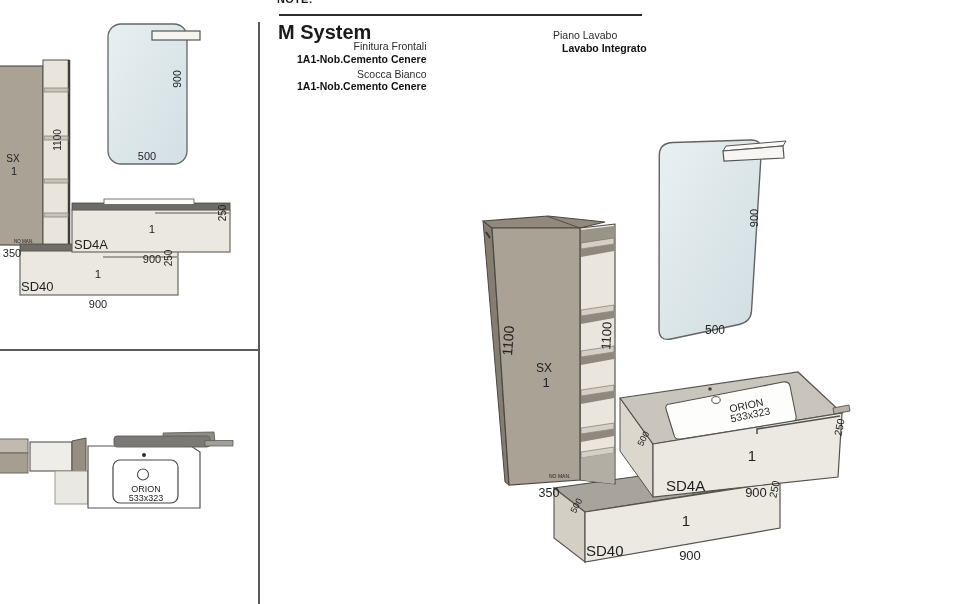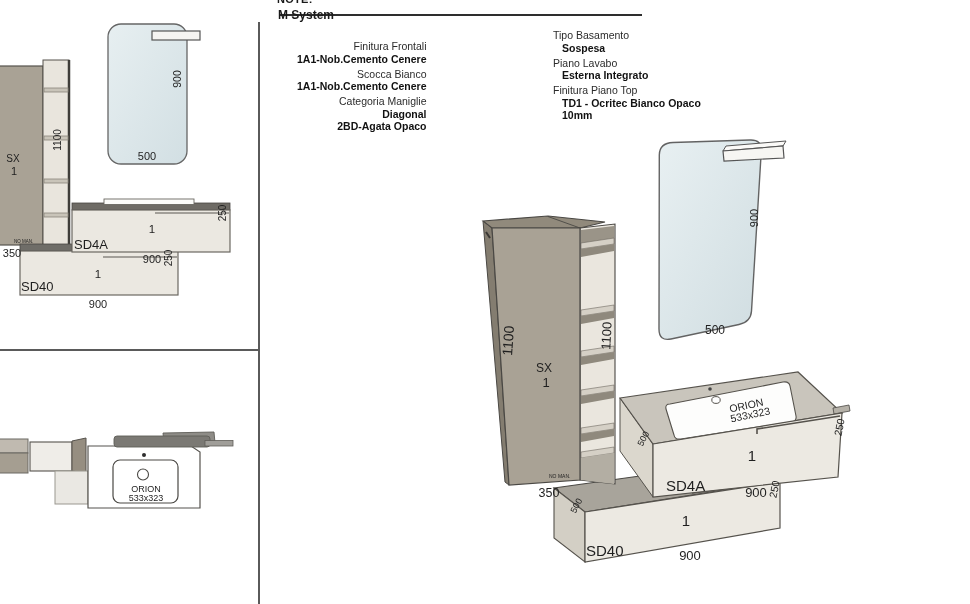--- a/index.html
+++ b/index.html
@@ -5,21 +5,21 @@
   html,body{margin:0;padding:0;}
   body{
     width:970px;height:604px;position:relative;background:#ffffff;
     font-family:"Liberation Sans", sans-serif;color:#1a1a1a;overflow:hidden;
   }
   .note{position:absolute;left:277px;top:-7px;font-size:11px;font-weight:bold;letter-spacing:.3px;}
   .top-rule{position:absolute;left:279px;top:14px;width:363px;height:2px;background:#2e2e2e;}
   .v-divider{position:absolute;left:258px;top:22px;width:2px;height:582px;background:#5a5a5a;}
   .h-divider{position:absolute;left:0px;top:349px;width:259px;height:2px;background:#5a5a5a;}
 
-  .spec-title{position:absolute;left:278px;top:8px;font-size:12px;font-weight:bold;}
+  .spec-title{position:absolute;left:278px;top:21px;font-size:20px;font-weight:bold;}
   .spec-col{position:absolute;font-size:10.5px;line-height:12.5px;}
   .spec-col.left{left:288px;top:40px;text-align:right;}
   .spec-col.right{left:553px;top:29px;}
   .spec-item{margin-bottom:2.5px;}
   .spec-label{color:#2b2b2b;}
   .spec-value{font-weight:bold;padding-left:9px;color:#111;}
 
   svg{position:absolute;overflow:visible;}
   svg text{font-family:"Liberation Sans", sans-serif;fill:#1f1f1f;}
   .elev-svg{left:0;top:0;width:262px;height:352px;}
@@ -38,40 +38,26 @@
 
 <div class="spec-col left">
   <div class="spec-item">
     <div class="spec-label">Finitura Frontali</div>
     <div class="spec-value">1A1-Nob.Cemento Cenere</div>
   </div>
   <div class="spec-item">
     <div class="spec-label">Scocca Bianco</div>
     <div class="spec-value">1A1-Nob.Cemento Cenere</div>
   </div>
-  <div class="spec-item">
-    <div class="spec-label">Categoria Maniglie</div>
-    <div class="spec-value">Diagonal</div>
-    <div class="spec-value">2BD-Agata Opaco</div>
-  </div>
 </div>
 
 <div class="spec-col right">
   <div class="spec-item">
-    <div class="spec-label">Tipo Basamento</div>
-    <div class="spec-value">Sospesa</div>
-  </div>
-  <div class="spec-item">
     <div class="spec-label">Piano Lavabo</div>
-    <div class="spec-value">Esterna Integrato</div>
-  </div>
-  <div class="spec-item">
-    <div class="spec-label">Finitura Piano Top</div>
-    <div class="spec-value">TD1 - Ocritec Bianco Opaco</div>
-    <div class="spec-value">10mm</div>
+    <div class="spec-value">Lavabo Integrato</div>
   </div>
 </div>
 
 <svg class="elev-svg" viewBox="0 0 262 352">
   <defs>
     <linearGradient id="mirGradE" x1="0" y1="0" x2="1" y2="1">
       <stop offset="0" stop-color="#e7eff1"></stop>
         <stop offset="1" stop-color="#d2dfe3"></stop>
     </linearGradient>
   </defs>

